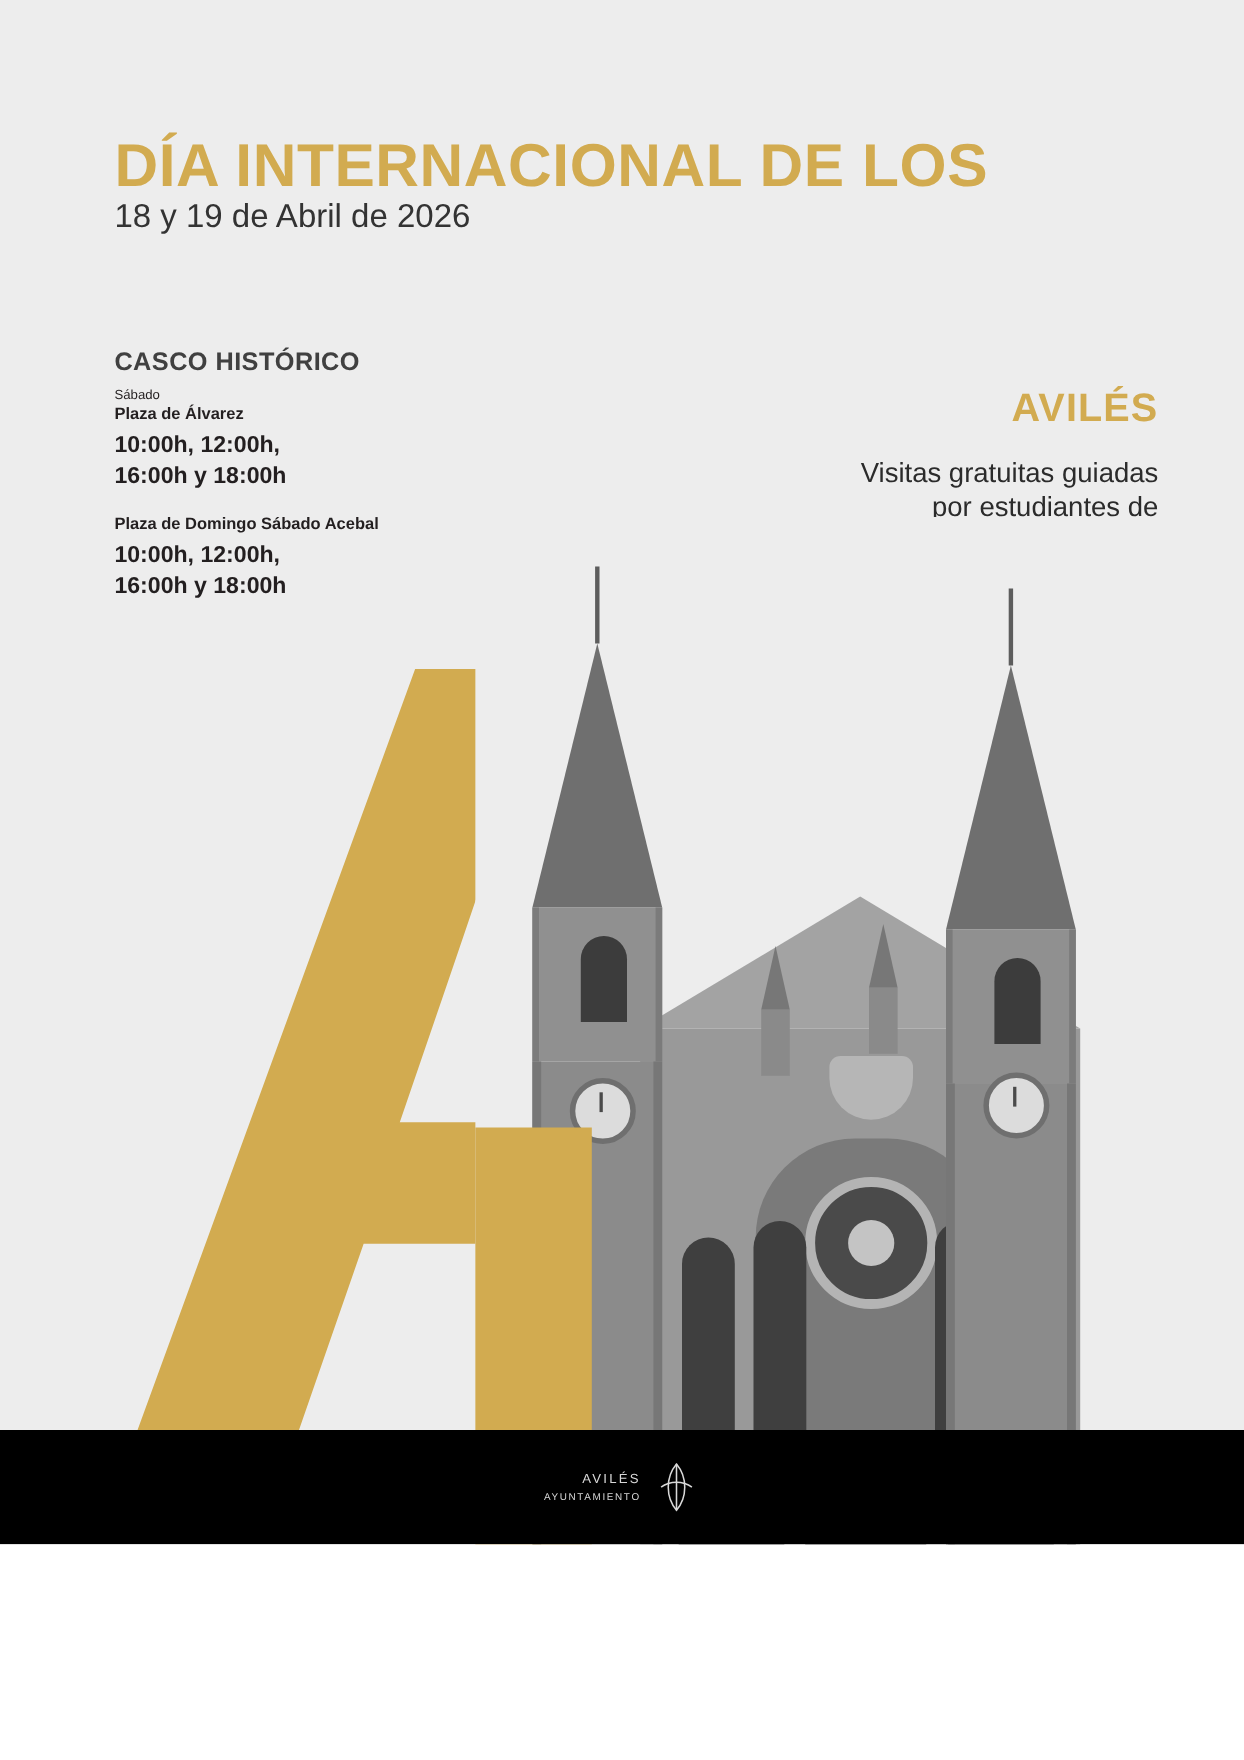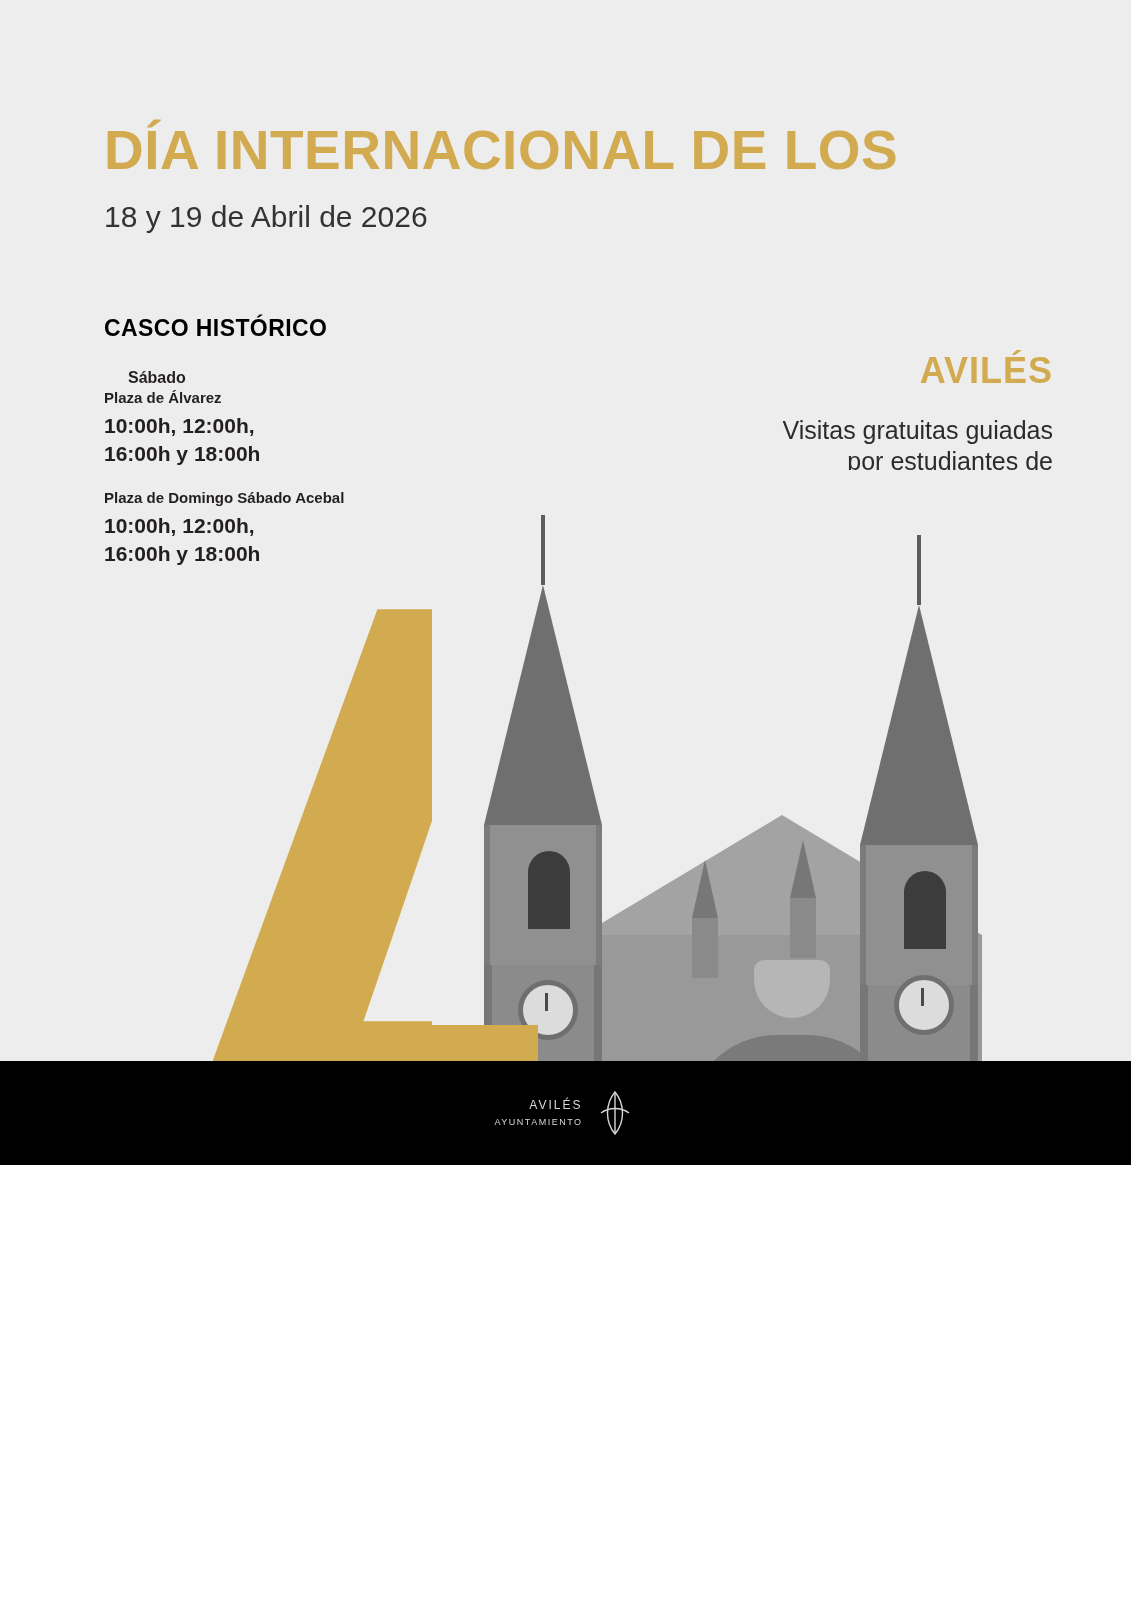--- a/index.html
+++ b/index.html
@@ -3,21 +3,21 @@
 <meta charset="utf-8">
 <style>
   html, body {
     margin: 0;
     padding: 0;
     background: #ffffff;
   }
   .poster {
     position: relative;
     width: 1131px;
-    height: 1165px;
+    height: 1404px;
     background: #ededed;
     overflow: hidden;
     font-family: "Liberation Sans", sans-serif;
     color: #231f20;
   }
 
   
   .header {
     position: absolute;
     left: 104px;
@@ -28,46 +28,44 @@
     font-size: 55px;
     line-height: 1.05;
     font-weight: bold;
     letter-spacing: 0.5px;
     color: #d2ab50;
     margin: 0;
     text-transform: uppercase;
   }
   .title .line2 { display: block; }
   .dates {
-    margin-top: 20px;
     font-size: 30px;
     color: #333333;
     font-weight: normal;
   }
 
   
   .schedule {
     position: absolute;
     left: 104px;
     top: 315px;
     width: 420px;
   }
   .schedule-heading {
     font-size: 23px;
     font-weight: bold;
     letter-spacing: 0.4px;
-    color: #000000;
-    margin-bottom: 26px;
+    color: #404040;
+    margin-bottom: 10px;
   }
   .day-block { margin-bottom: 20px; }
   .day-name {
-    font-size: 16px;
-    font-weight: bold;
+    font-size: 12px;
+    font-weight: normal;
     line-height: 1.25;
-    margin-left: 24px;
   }
   .day-place {
     font-size: 15px;
     font-weight: bold;
     line-height: 1.3;
     margin-bottom: 4px;
   }
   .day-times {
     font-size: 21px;
     font-weight: bold;

